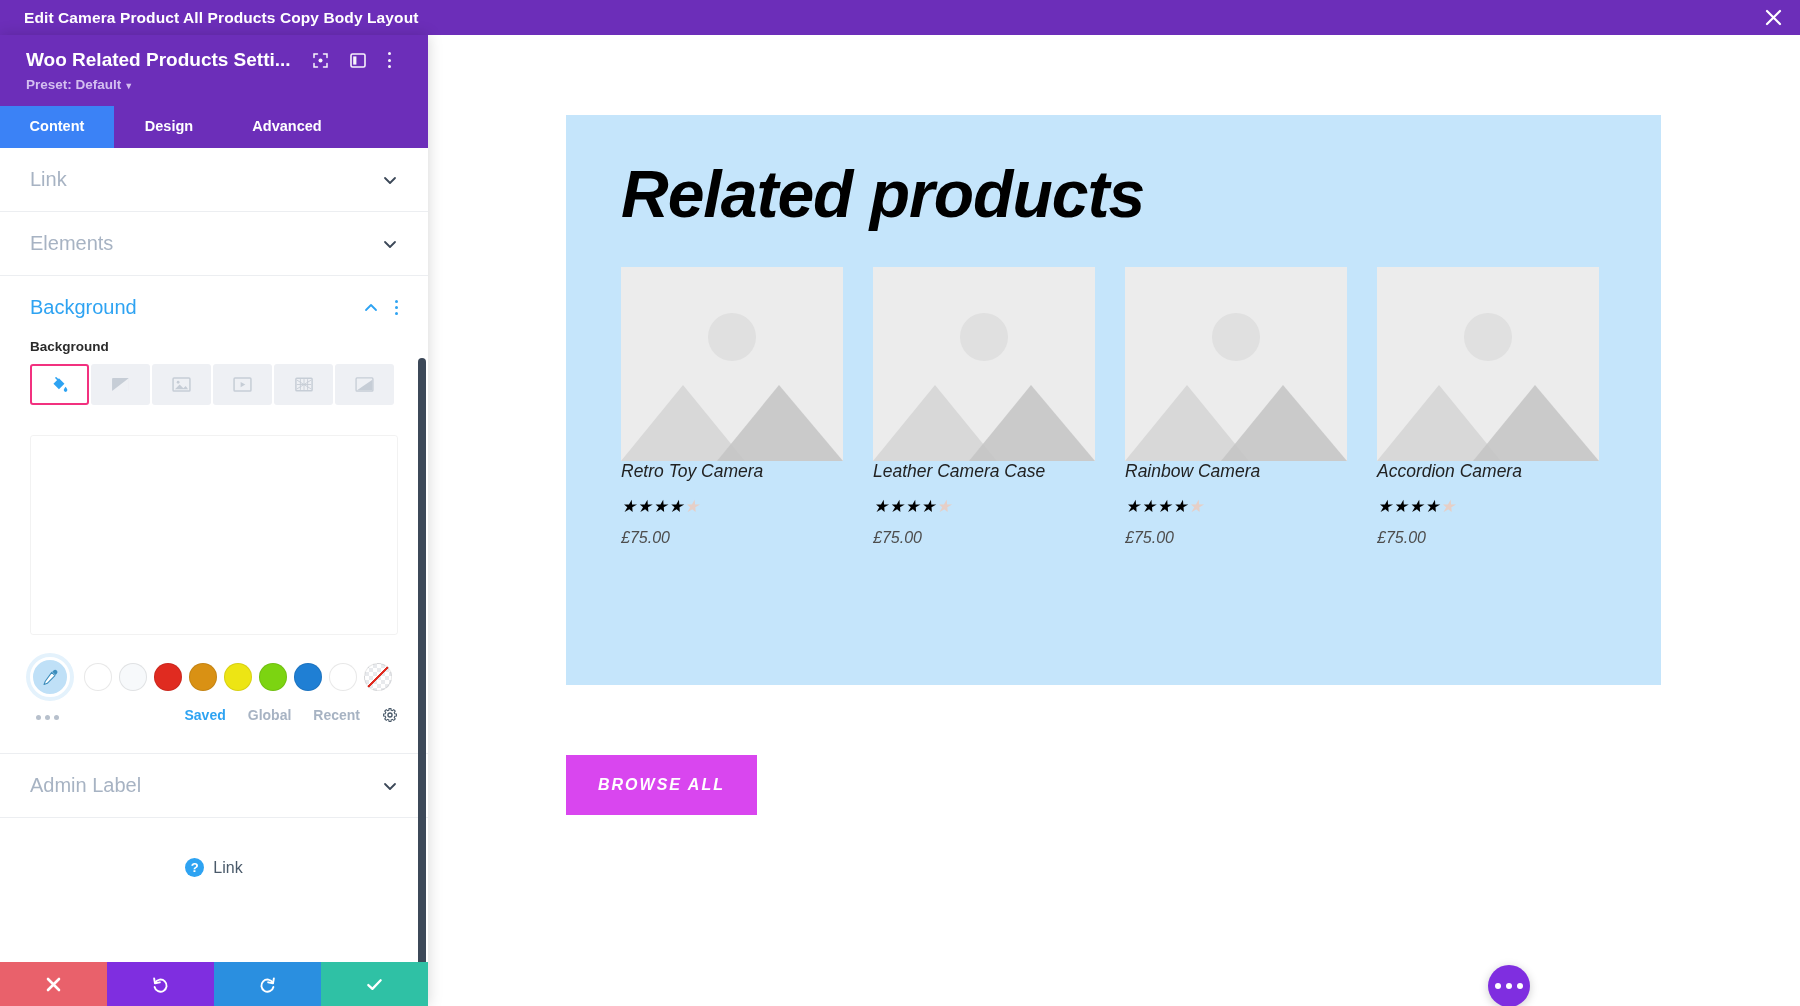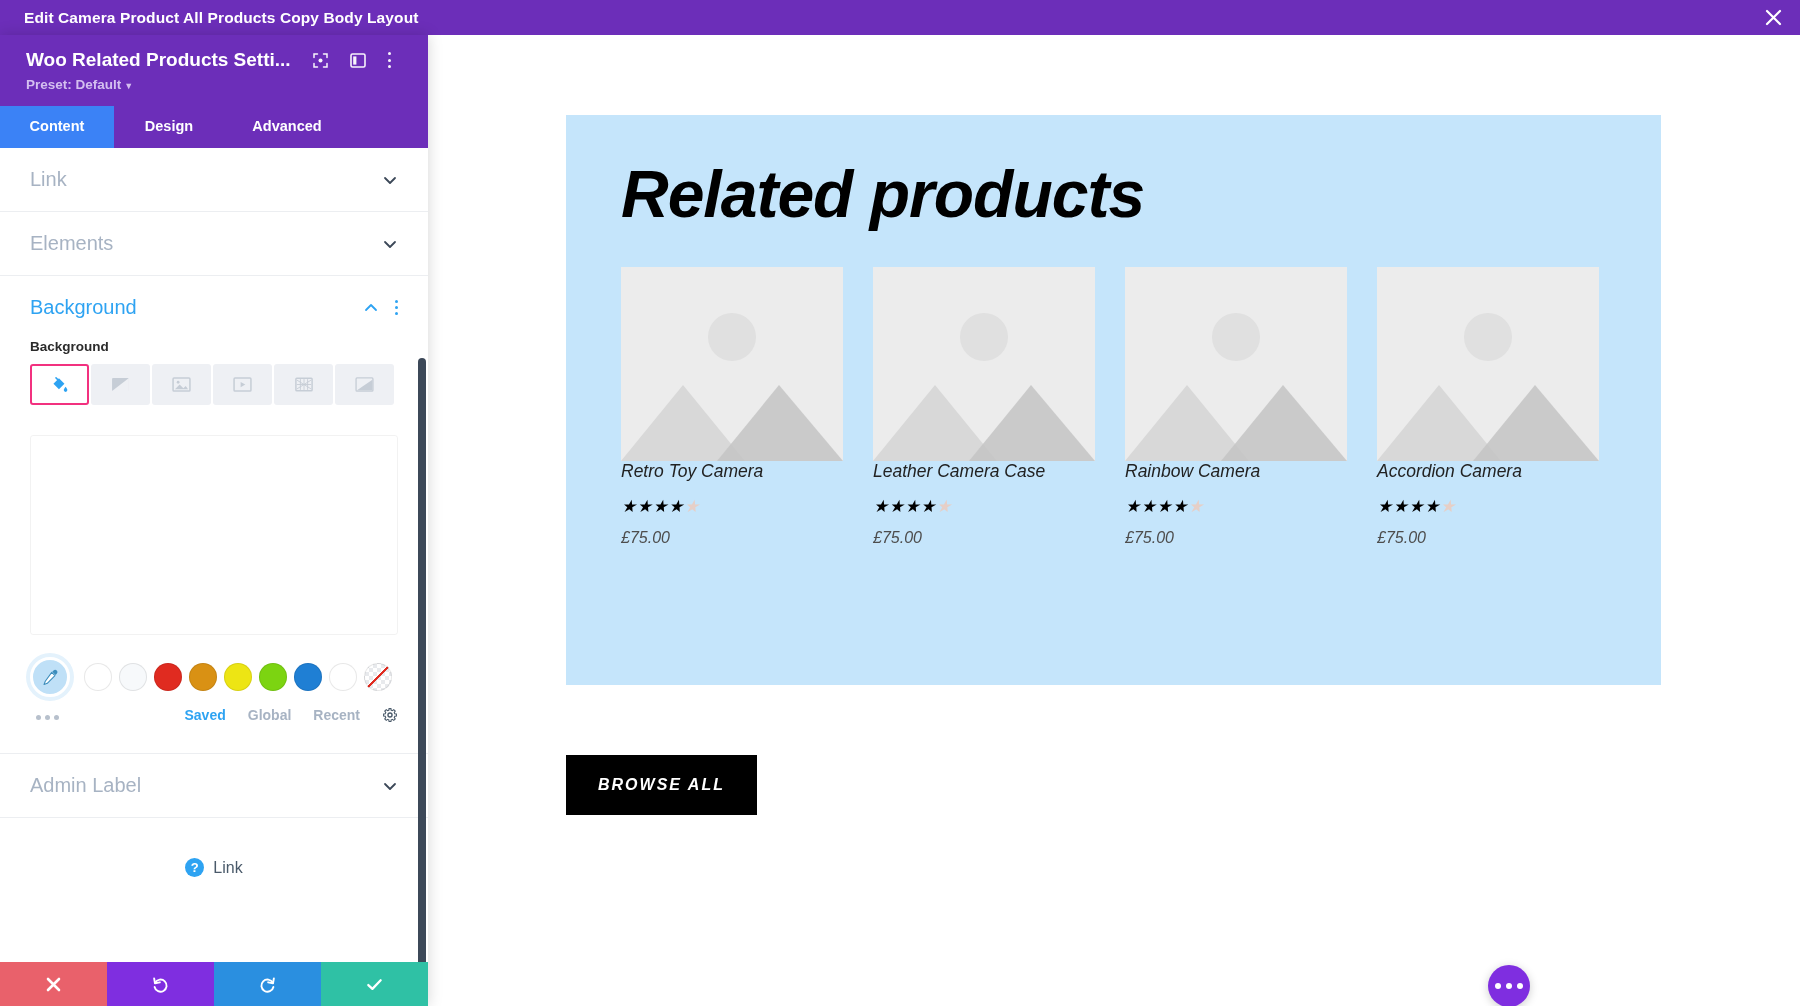--- a/index.html
+++ b/index.html
@@ -183,21 +183,21 @@
   .prod-name {
     font-size: 17.5px; color: #222222; white-space: nowrap;
   }
   .stars { padding-top: 16px; font-size: 17px; line-height: 1; letter-spacing: .5px; }
   .stars .on { color: #000000; }
   .stars .off { color: #e6cfc7; }
   .price { font-size: 16px; color: #4d4d4d; padding-top: 14px; }
 
   .browse {
     position: absolute; left: 138px; top: 720px;
-    background: #000000; color: #ffffff;
+    background: #d946ef; color: #ffffff;
     font-size: 16px; font-weight: bold; letter-spacing: 2px;
     padding: 21px 32px; cursor: pointer; display: inline-block;
   }
   .fab {
     position: absolute; left: 1060px; top: 930px;
     width: 42px; height: 42px; border-radius: 50%; background: #7f2ee0;
     display: flex; align-items: center; justify-content: center; gap: 5px;
     cursor: pointer; box-shadow: 0 2px 10px rgba(0,0,0,.2);
   }
   .fab i { width: 6px; height: 6px; border-radius: 50%; background: #fff; display: block; }

